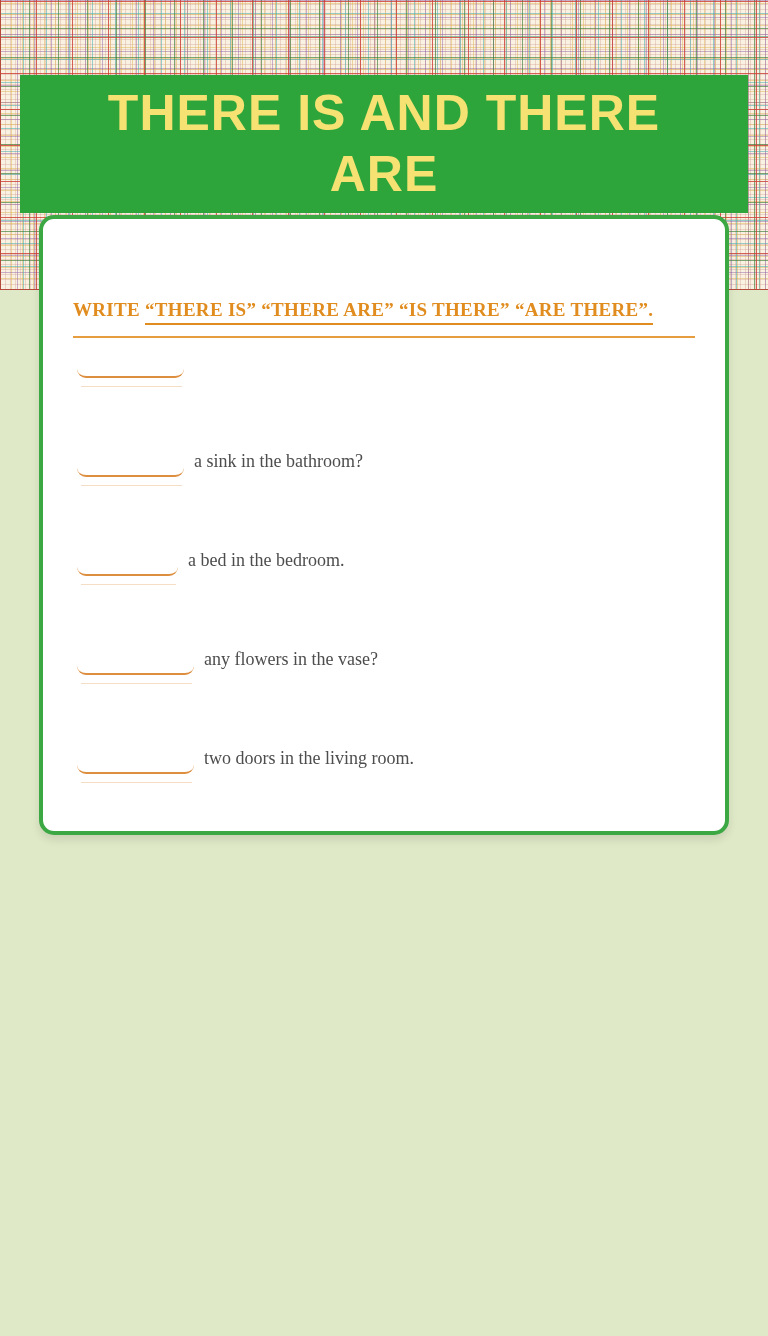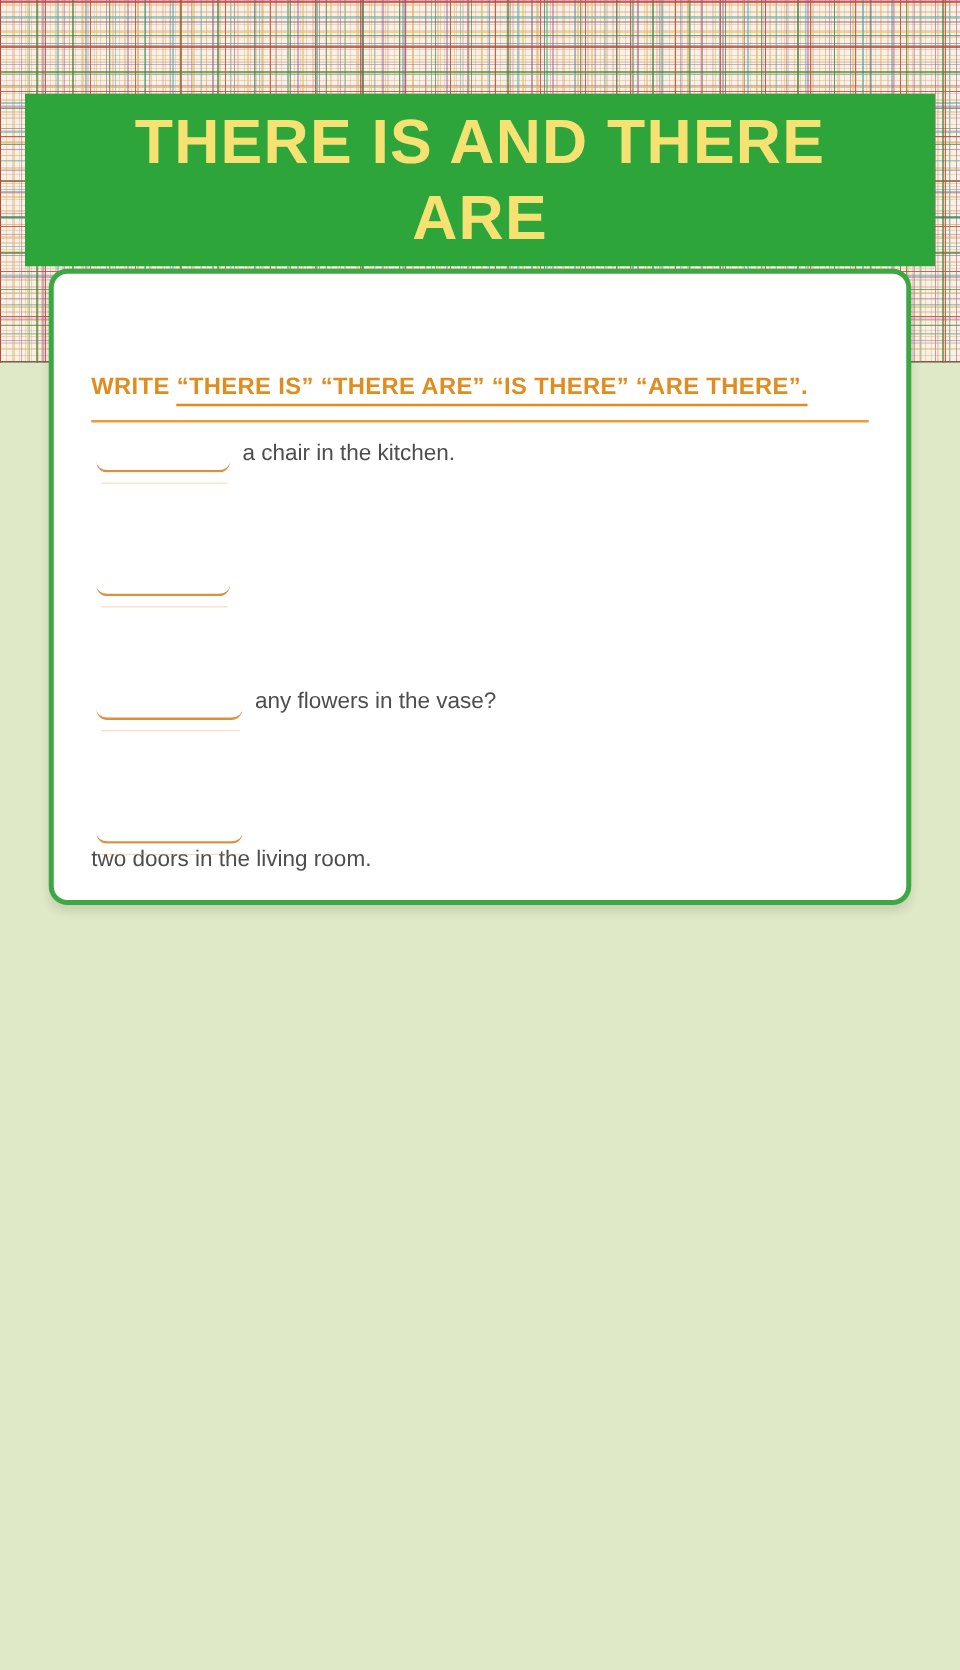--- a/index.html
+++ b/index.html
@@ -59,21 +59,22 @@
     color:var(--title-yellow);
   }
   
   .card{
     width:690px;
     margin:2px auto 0 auto;
     background:#ffffff;
     border:4px solid var(--border-green);
     border-radius:15px;
     box-shadow:0 5px 8px rgba(0,0,0,.10);
-    padding:78px 30px 4px 30px;
+    padding:78px 30px 16px 30px;
+    font-family:Liberation Serif, serif;
   }
   .instruction{
     font-size:19px;
     font-weight:bold;
     line-height:26px;
     letter-spacing:.3px;
     color:var(--accent-orange);
     text-transform:uppercase;
     white-space:nowrap;
   }
@@ -87,21 +88,21 @@
     opacity:.85;
     margin:13px 0 12px 0;
     border:none;
   }
   
   .question{
     height:99px;
     display:flex;
     align-items:flex-start;
   }
-  .question:last-child{height:69px;flex-direction:column;}
+  .question:last-child{height:69px;}
   .blank{
     position:relative;
     display:inline-block;
     height:28px;
     margin:0 10px 0 4px;
     border-bottom:2px solid var(--underline-orange);
     border-radius:0 0 9px 9px;
   }
   .blank::after{
     content:"";
@@ -128,24 +129,28 @@
   </header>
 
   <main class="card">
     <h2 class="instruction"><span>WRITE</span> <span class="quoted">“THERE IS” “THERE ARE” “IS THERE” “ARE THERE”.</span></h2>
 
     <div class="rule"></div>
 
     <div id="questions">
         <div class="question">
           <span class="blank" style="width: 107px;"></span>
-          <span class="qtext">a chair in the kitchen.</span>
         </div>
         <div class="question">
           <span class="blank" style="width: 107px;"></span>
+          <span class="qtext">a sink in the bathroom?</span>
+        </div>
+        <div class="question">
+          <span class="blank" style="width: 101px;"></span>
+          <span class="qtext">a bed in the bedroom.</span>
         </div>
         <div class="question">
           <span class="blank" style="width: 117px;"></span>
           <span class="qtext">any flowers in the vase?</span>
         </div>
         <div class="question">
           <span class="blank" style="width: 117px;"></span>
           <span class="qtext">two doors in the living room.</span>
         </div>
       </div>

